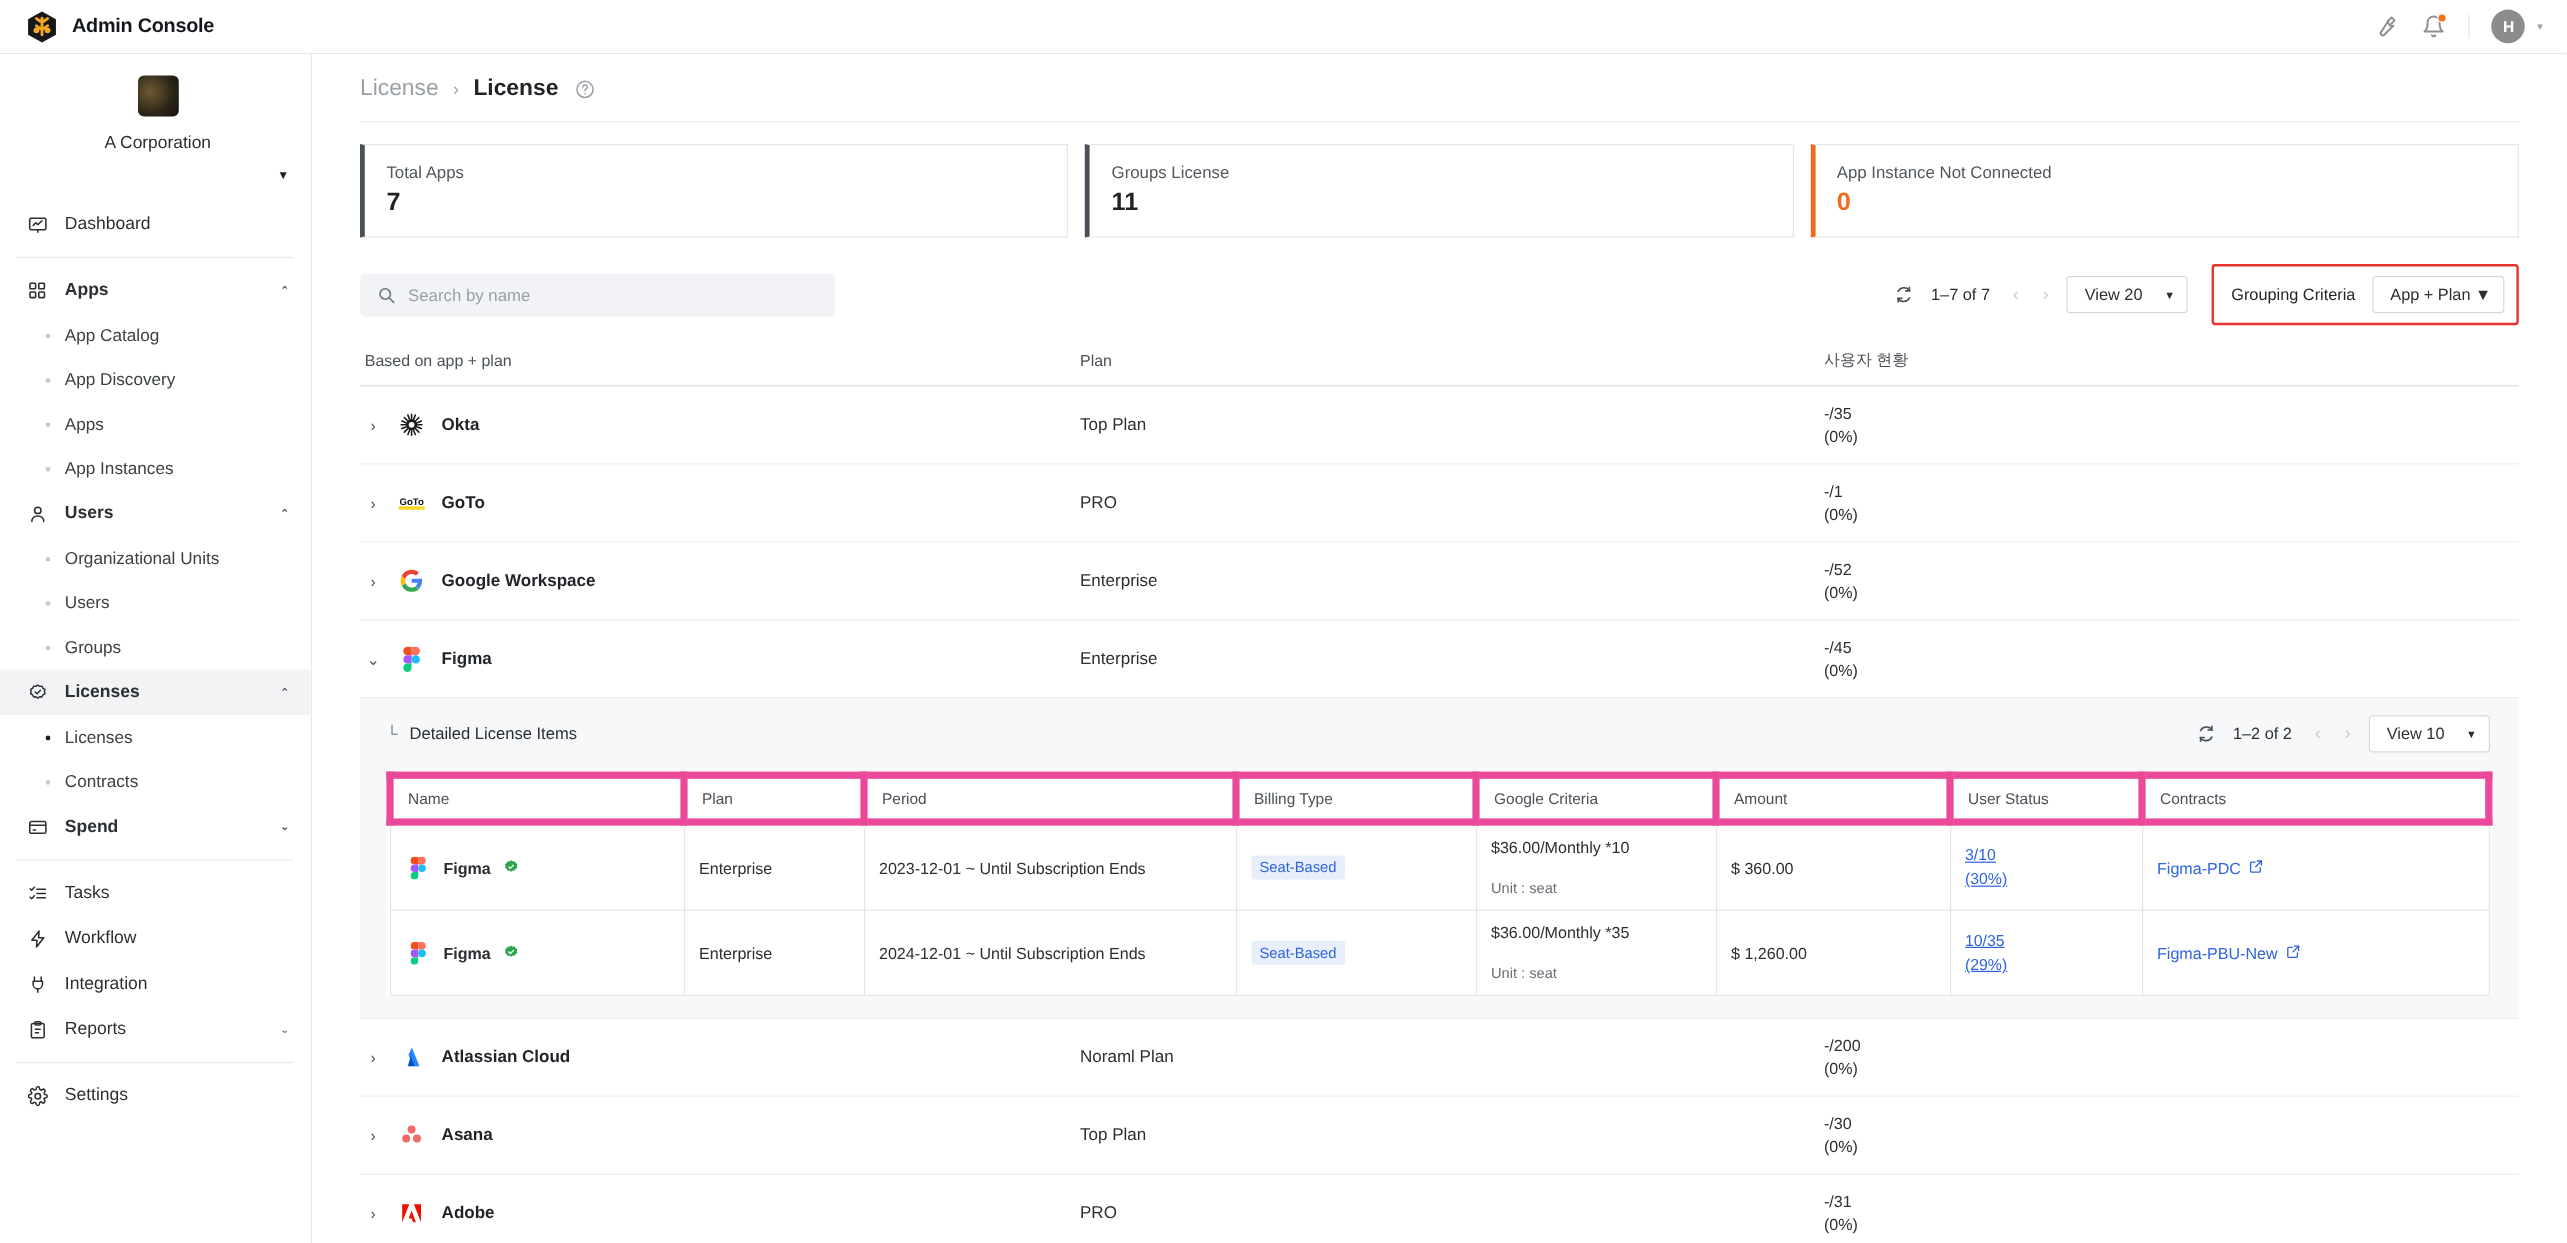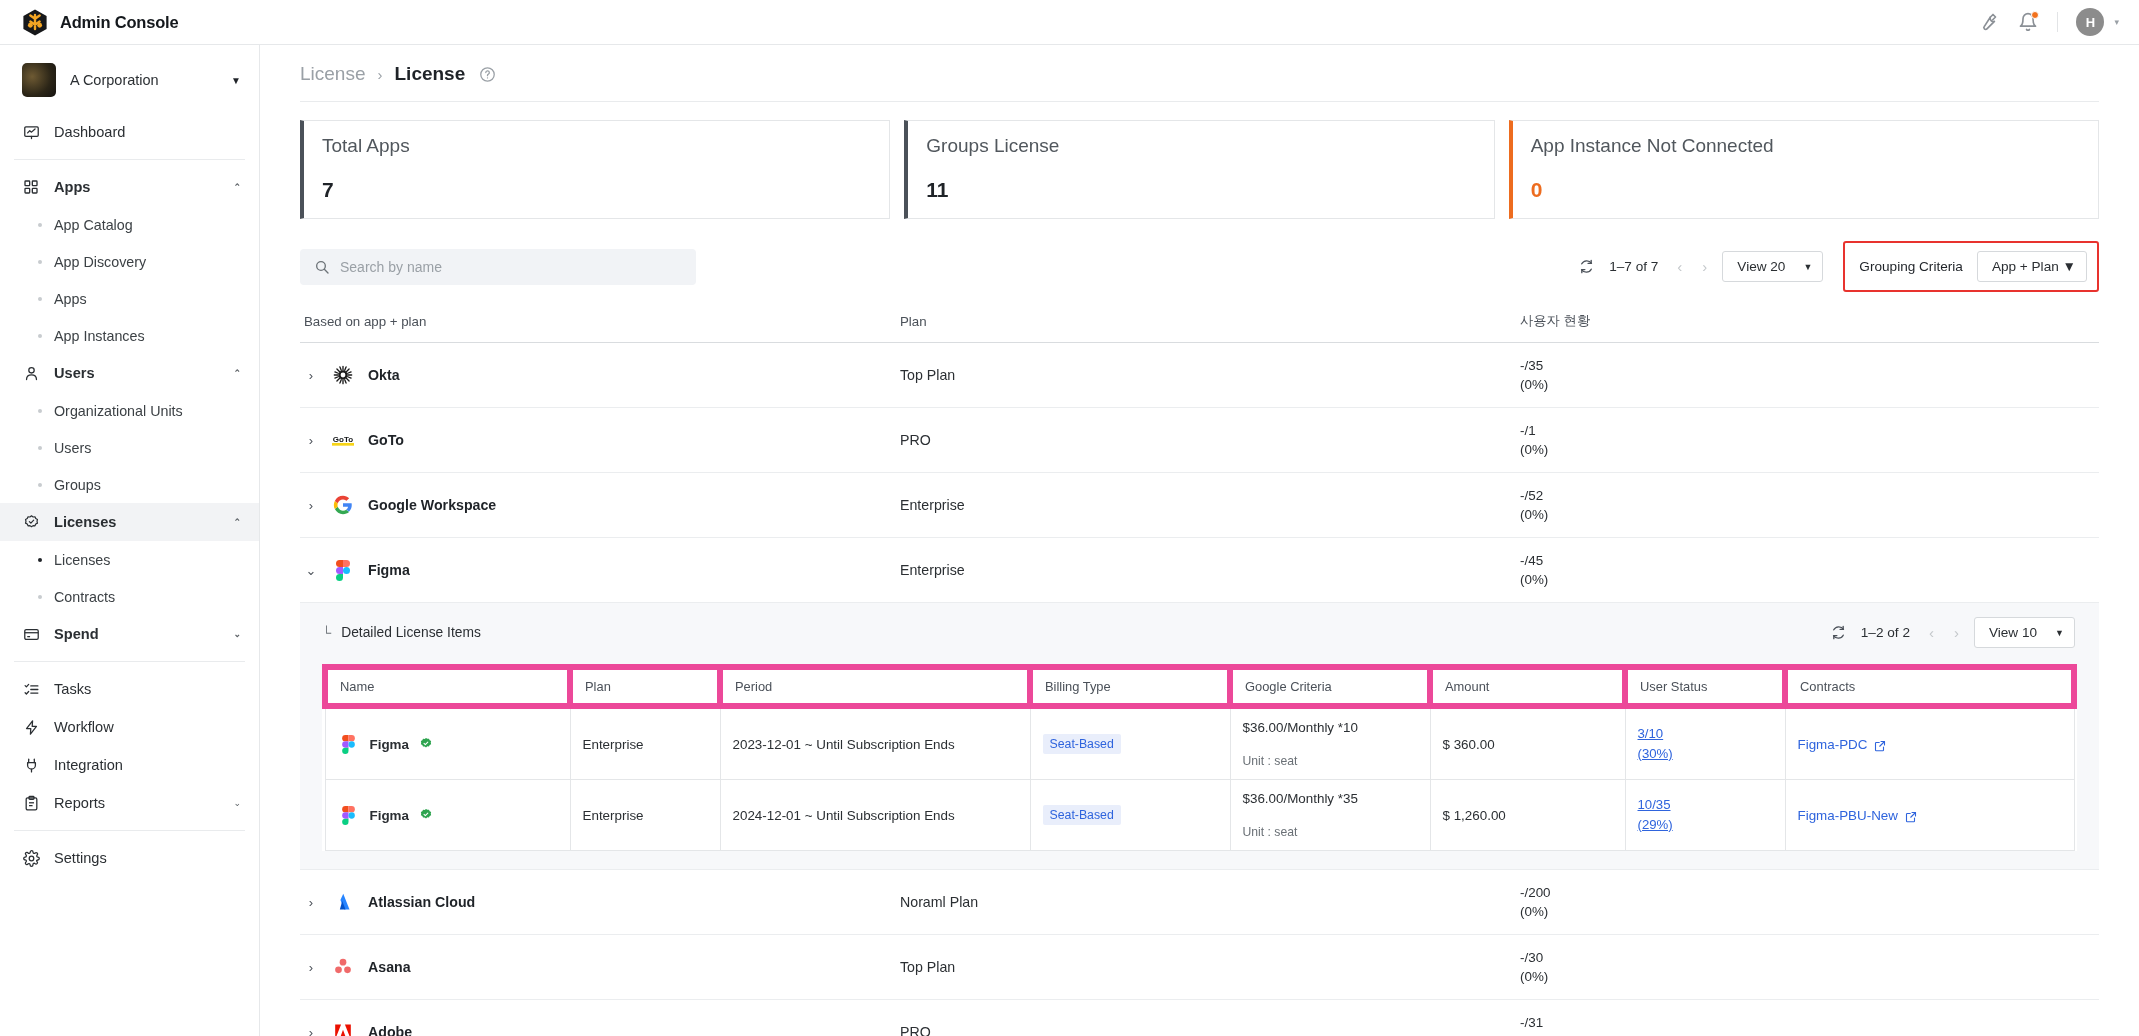--- a/index.html
+++ b/index.html
@@ -37,21 +37,21 @@
   .shell { display: flex; height: calc(1036px - 45px); }
 
   
   .sidebar {
     width: 260px; flex: 0 0 260px; background: #fff;
     border-right: 1px solid #e6e8ea;
     padding-top: 8px; overflow: hidden;
   }
   .org {
     display: flex; align-items: center; gap: 14px;
-    padding: 10px 18px 10px 22px; margin-bottom: 6px;
+    padding: 10px 18px 10px 22px; margin-bottom: 6px; flex-direction: column;
   }
   .org-logo { width: 34px; height: 34px; border-radius: 5px; background:
       radial-gradient(circle at 30% 40%, #6e5a33 0%, #2b2517 60%, #151310 100%); flex: 0 0 34px; }
   .org-name { font-size: 14.5px; color: #2b2f33; }
   .org-caret { margin-left: auto; font-size: 10px; color: #1f2328; }
 
   .nav-sep { height: 1px; background: #e9ebed; margin: 8px 14px; }
 
   .nav-item {
     display: flex; align-items: center; gap: 14px;
@@ -83,21 +83,21 @@
 
   .hr { height: 1px; background: #e9ebed; }
 
   
   .stats { display: flex; gap: 14px; padding: 18px 0 16px 0; }
   .stat {
     flex: 1; border: 1px solid #e4e6e8; border-left: 4px solid #4b5159;
     padding: 14px 18px 16px 18px; background: #fff; min-height: 68px;
   }
   .stat.accent { border-left-color: #ED6C1F; }
-  .stat-label { font-size: 19px; color: #51575d; margin-bottom: 21px; }
+  .stat-label { font-size: 14px; color: #51575d; margin-bottom: 6px; }
   .stat-value { font-size: 21px; font-weight: 700; color: #1f2328; }
   .stat.accent .stat-value { color: #ED6C1F; }
 
   
   .toolbar { display: flex; align-items: center; padding: 6px 0 10px 0; position: relative; }
   .search {
     width: 396px; height: 36px; background: #f1f3f6; border: none; border-radius: 4px;
     display: flex; align-items: center; gap: 10px; padding: 0 14px;
   }
   .search svg { color: #6d7378; flex: 0 0 16px; }
@@ -163,21 +163,21 @@
   }
   .cell-name { display: flex; align-items: center; gap: 10px; }
   .cell-name .nm { font-weight: 600; }
   .verified { width: 14px; height: 14px; flex: 0 0 14px; }
   .badge-seat {
     display: inline-block; background: #e9eefb; color: #2f64dd;
     font-size: 12.3px; padding: 3px 7px; border-radius: 2px;
   }
   .unit { font-size: 12.2px; color: #6a7076; margin-top: 19px; }
   .lnk { color: #2f64dd; text-decoration: underline; display: block; font-size: 13.2px; line-height: 1.5; }
-  .contract-link { color: #2f64dd; display: inline-flex; align-items: flex-end; gap: 7px; font-size: 13.4px; }
+  .contract-link { color: #2f64dd; display: inline-flex; align-items: flex-start; gap: 7px; font-size: 13.4px; }
   .ext { width: 12px; height: 12px; }
 
   .w-name { width: 245px; } .w-plan { width: 150px; } .w-period { width: 310px; }
   .w-btype { width: 200px; } .w-bcrit { width: 200px; } .w-amt { width: 195px; }
   .w-ustat { width: 160px; } .w-contract { width: auto; }
 </style>
 </head>
 <body>
 
 <div class="topbar">

